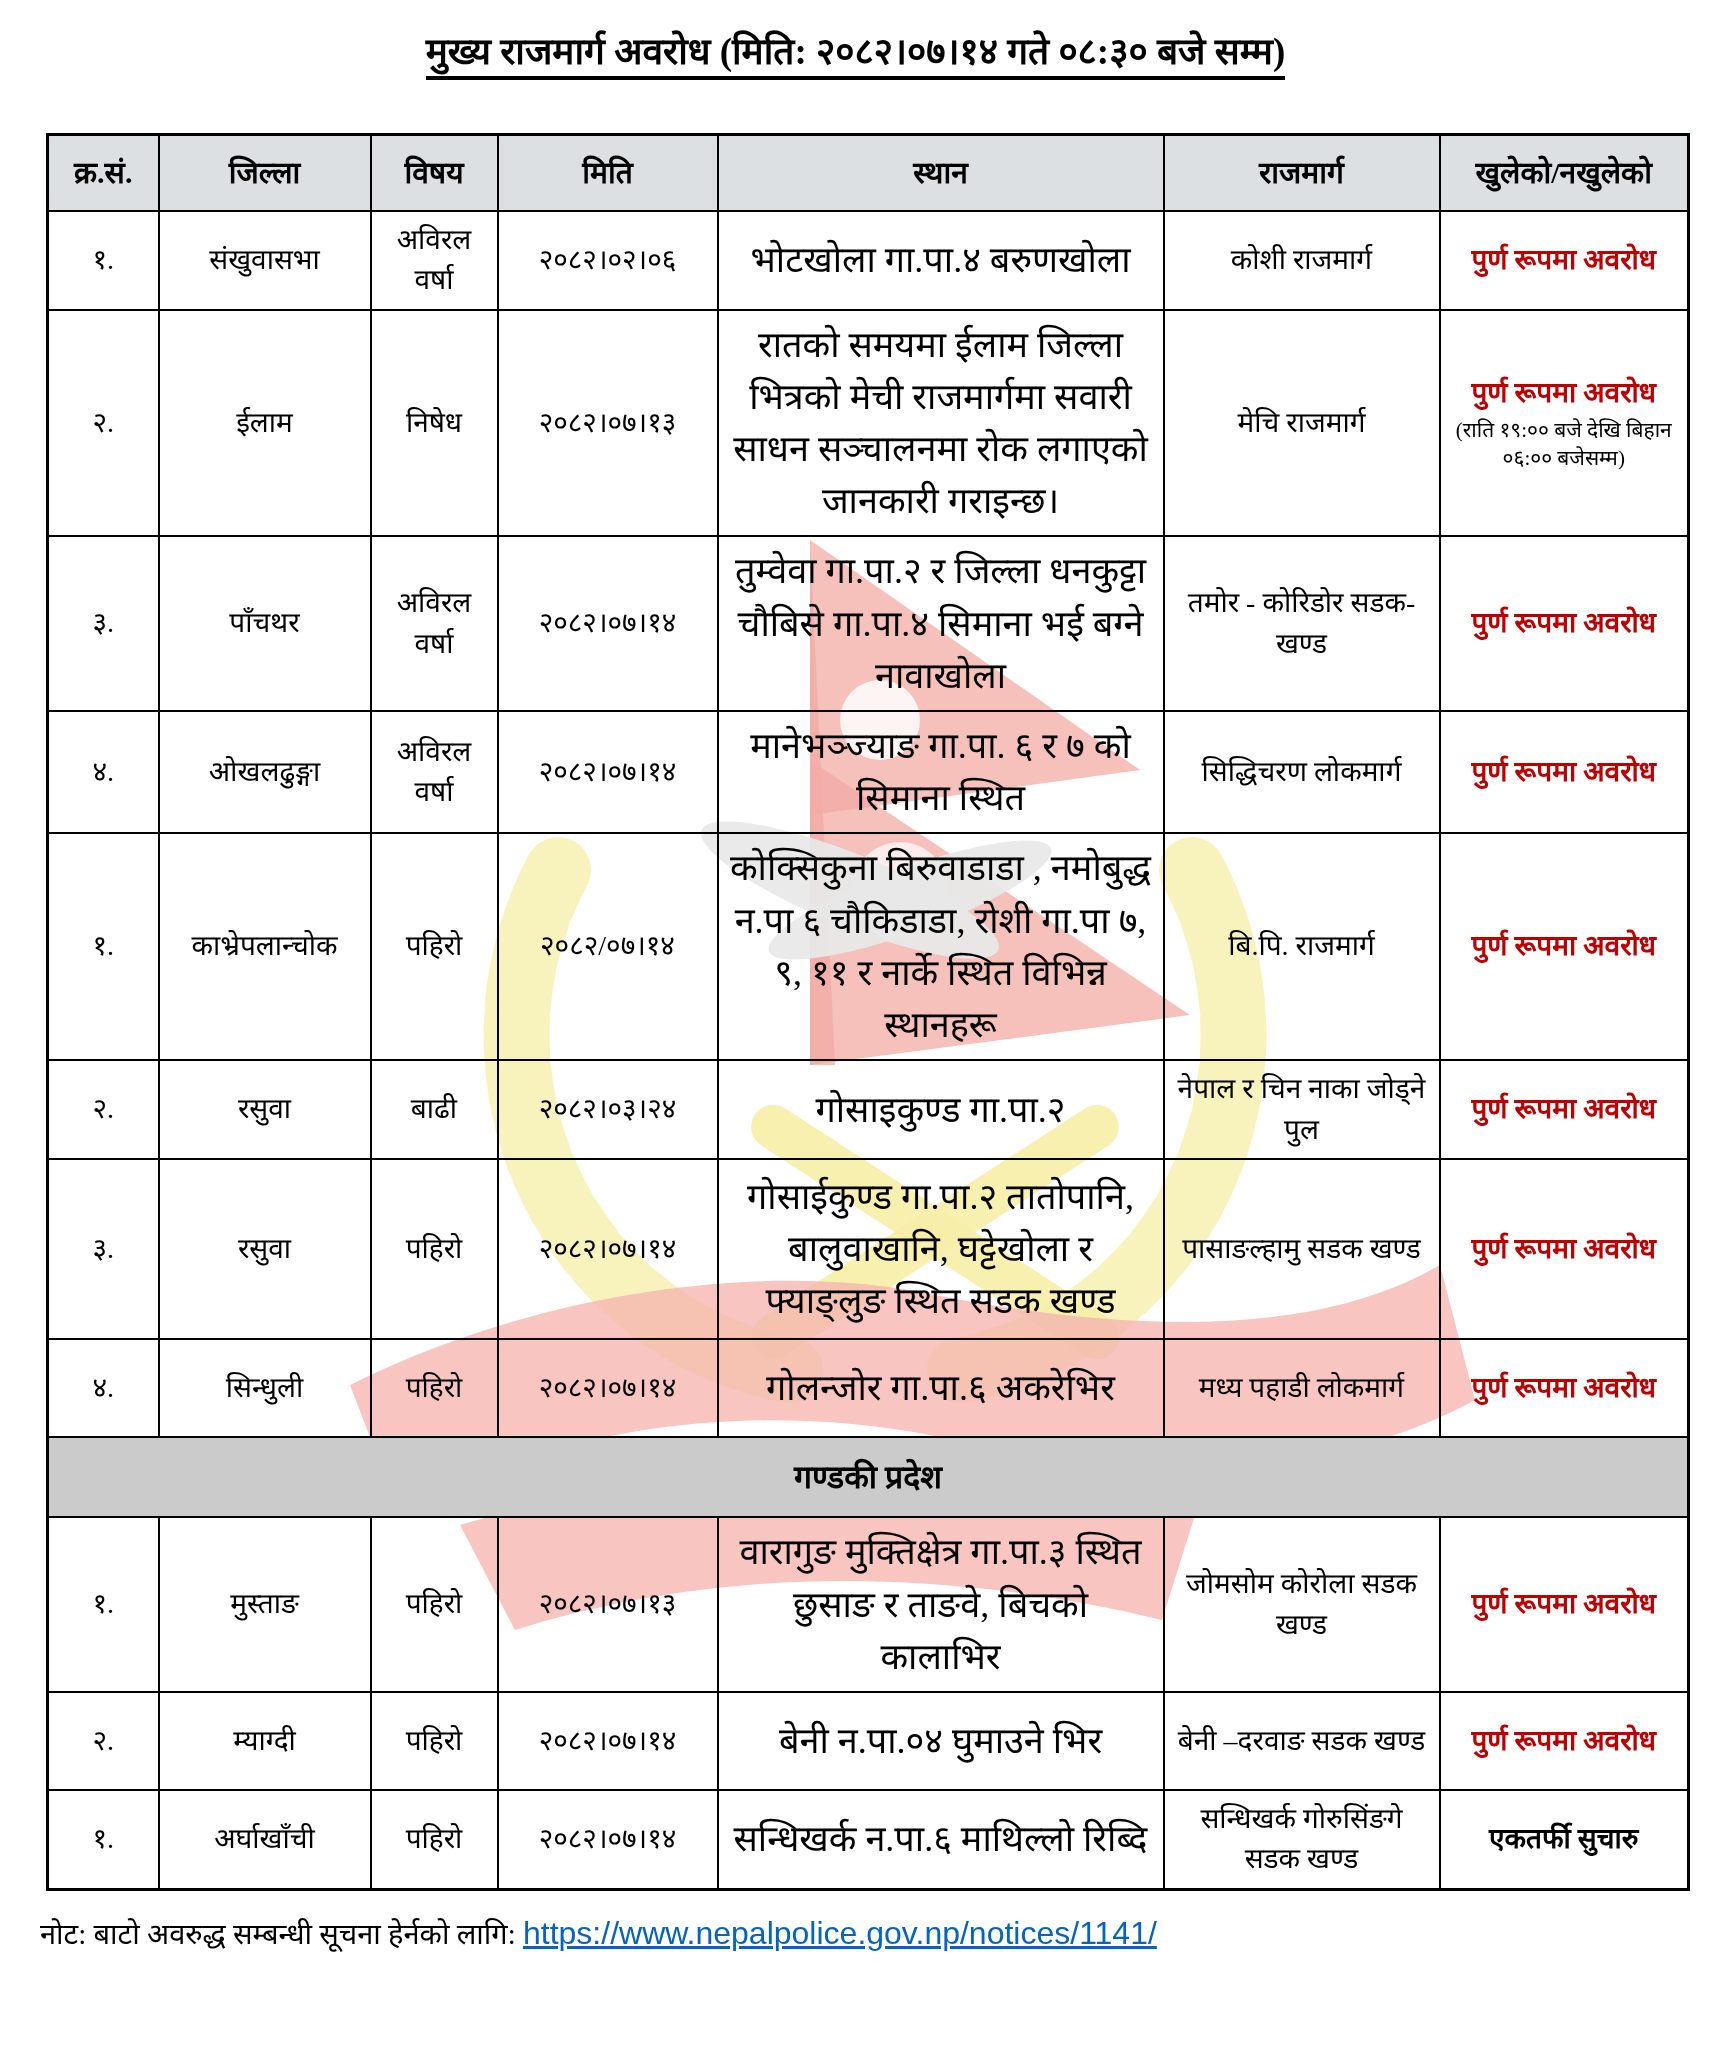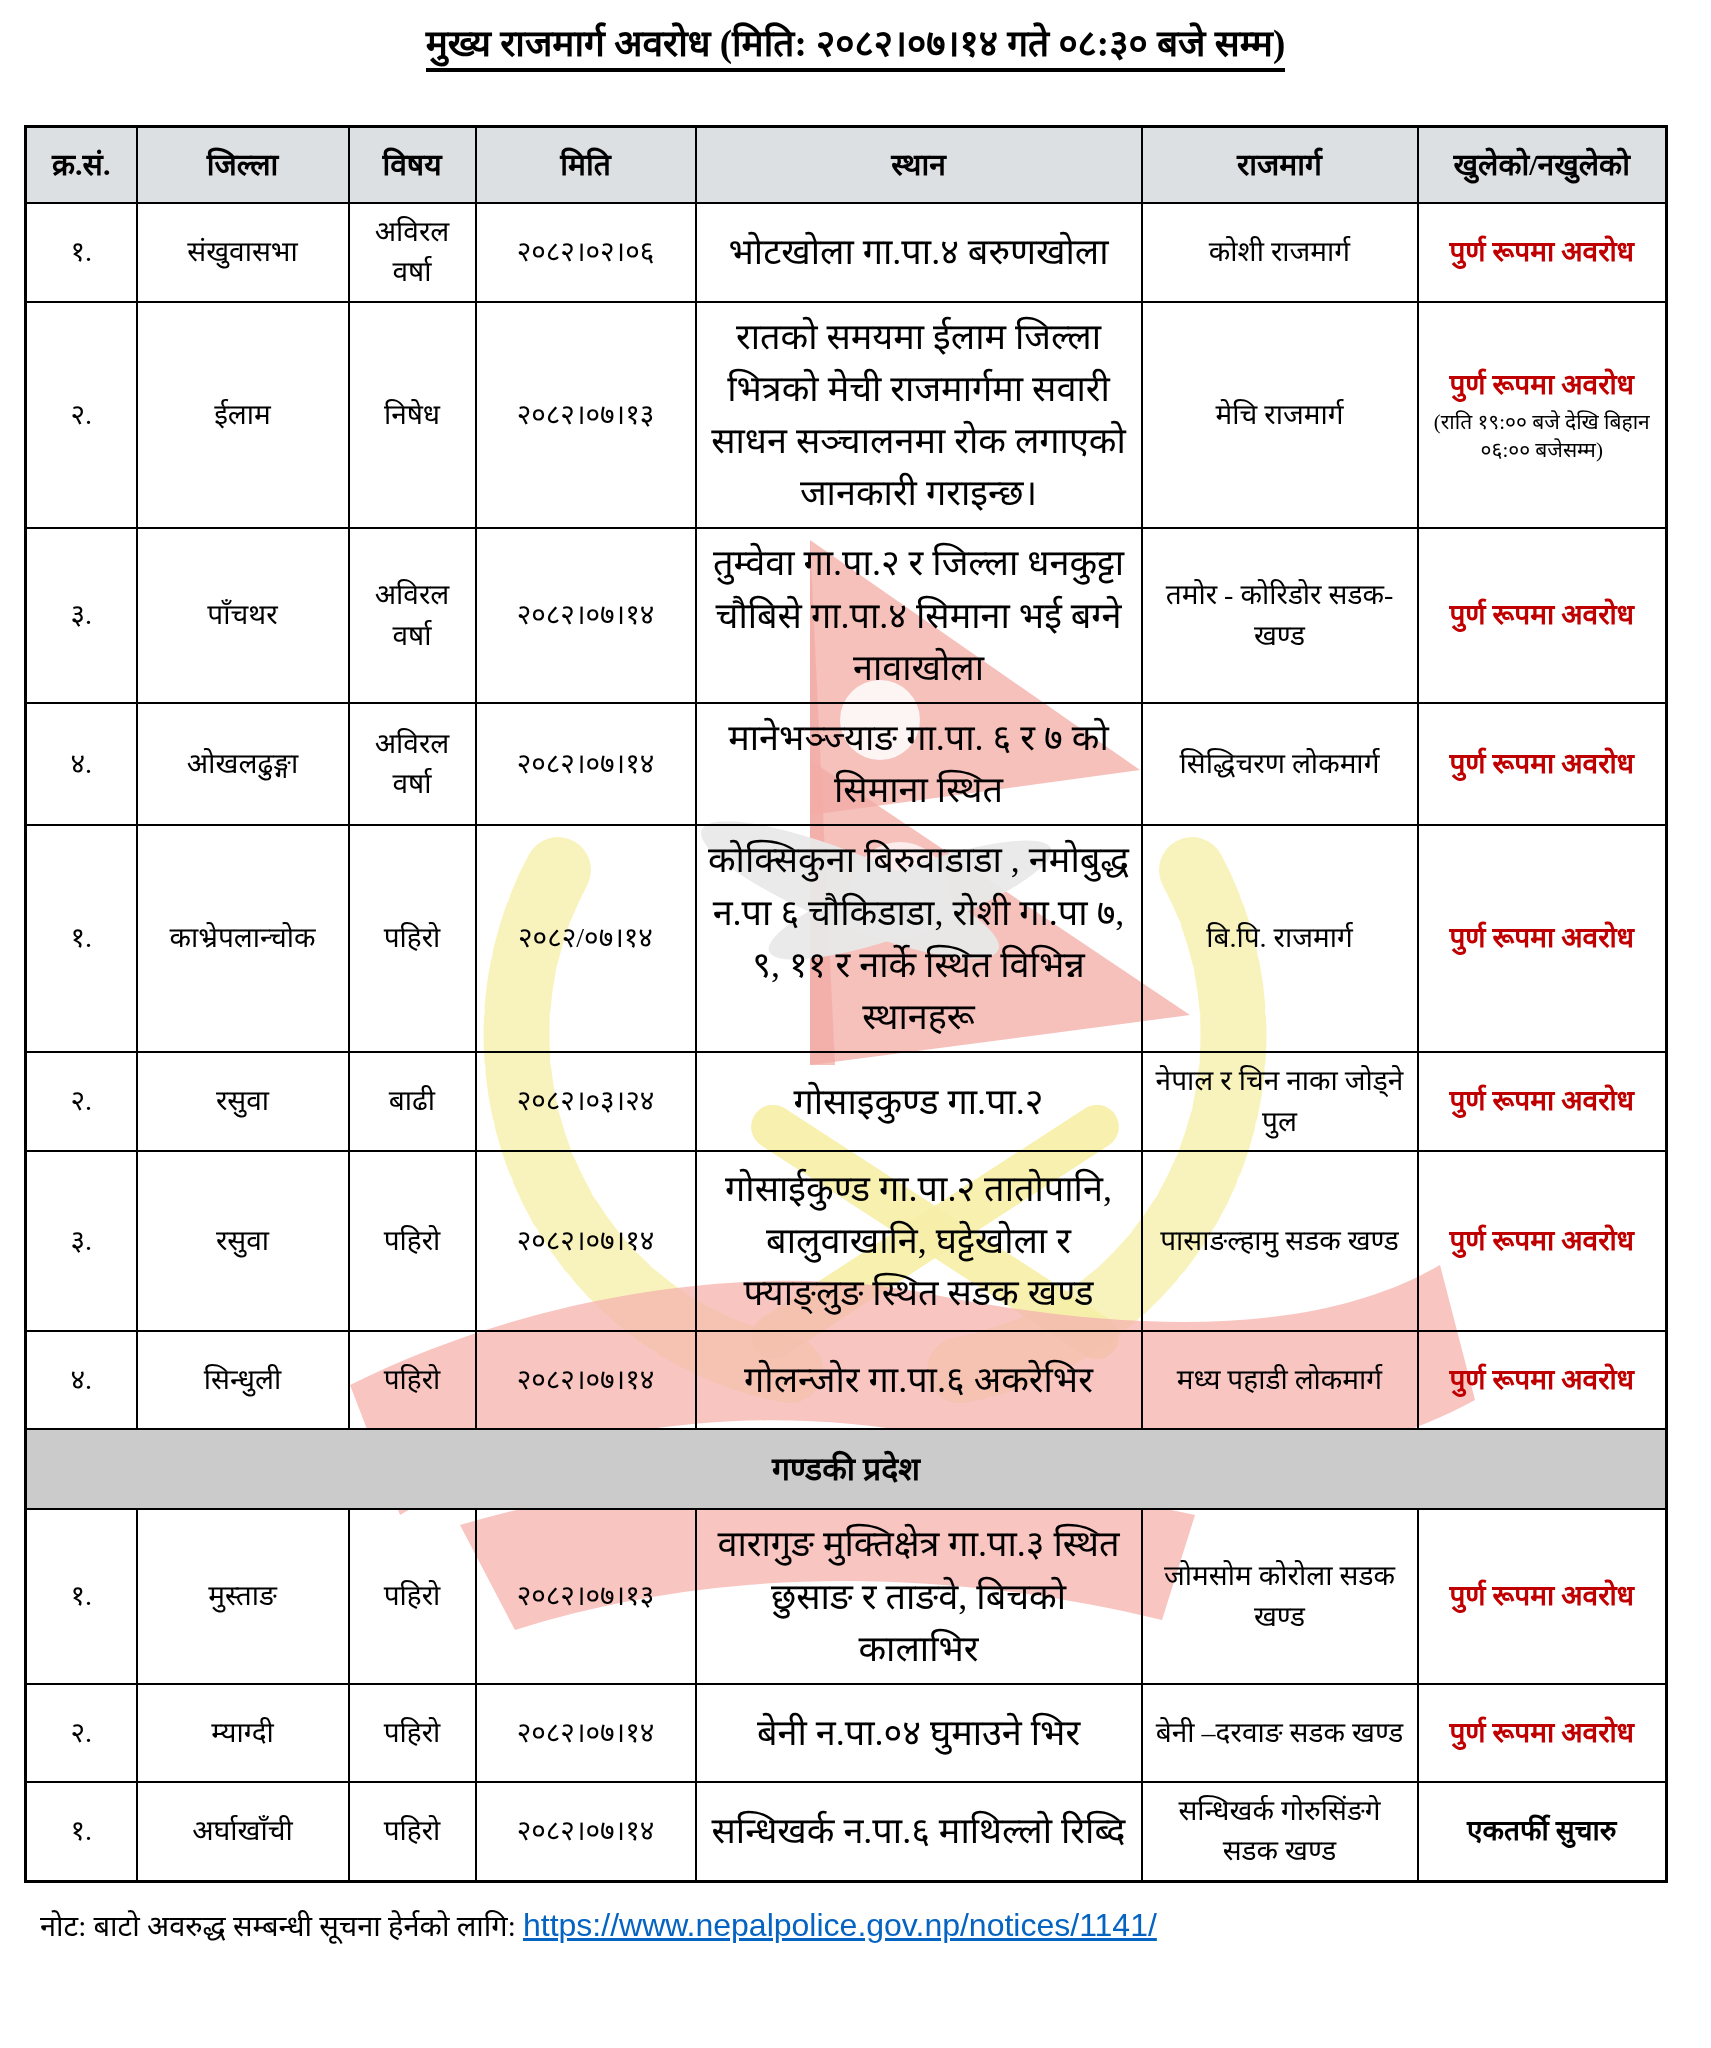--- a/index.html
+++ b/index.html
@@ -13,42 +13,42 @@
   body{
     width:1711px;
     min-height:2048px;
     background:#ffffff;
     font-family:"Liberation Serif","DejaVu Serif",serif;
     position:relative;
     color:#000;
   }
   .page-title{
     text-align:center;
-    padding-top:16px;
+    padding-top:24px;
     font-size:37px;
     font-weight:bold;
     position:relative;
     z-index:2;
   }
   .page-title .underlined{
     border-bottom:4px solid #000;
     padding-bottom:4px;
   }
   .watermark{
     position:absolute;
     left:290px;
     top:470px;
     width:1200px;
     height:1220px;
     z-index:0;
     opacity:0.55;
     pointer-events:none;
   }
   table.obstruction-table{
-    margin:58px 30px 0 24px;
+    margin:58px 30px 0 46px;
     width:1641px;
     border-collapse:collapse;
     table-layout:fixed;
     position:relative;
     z-index:1;
     border:3px solid #000;
   }
   th,td{
     border:2px solid #000;
     padding:8px 10px;

